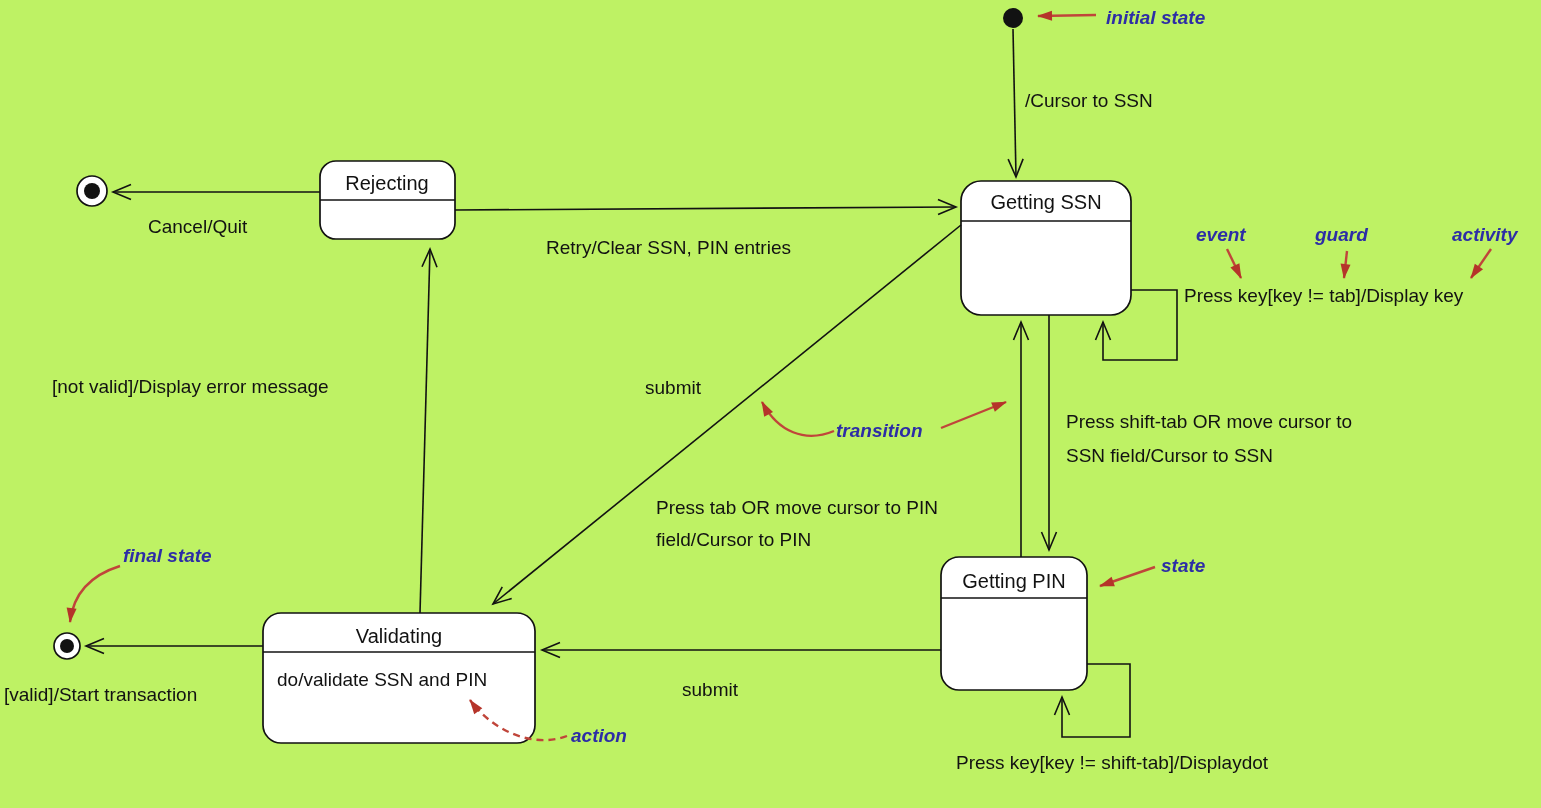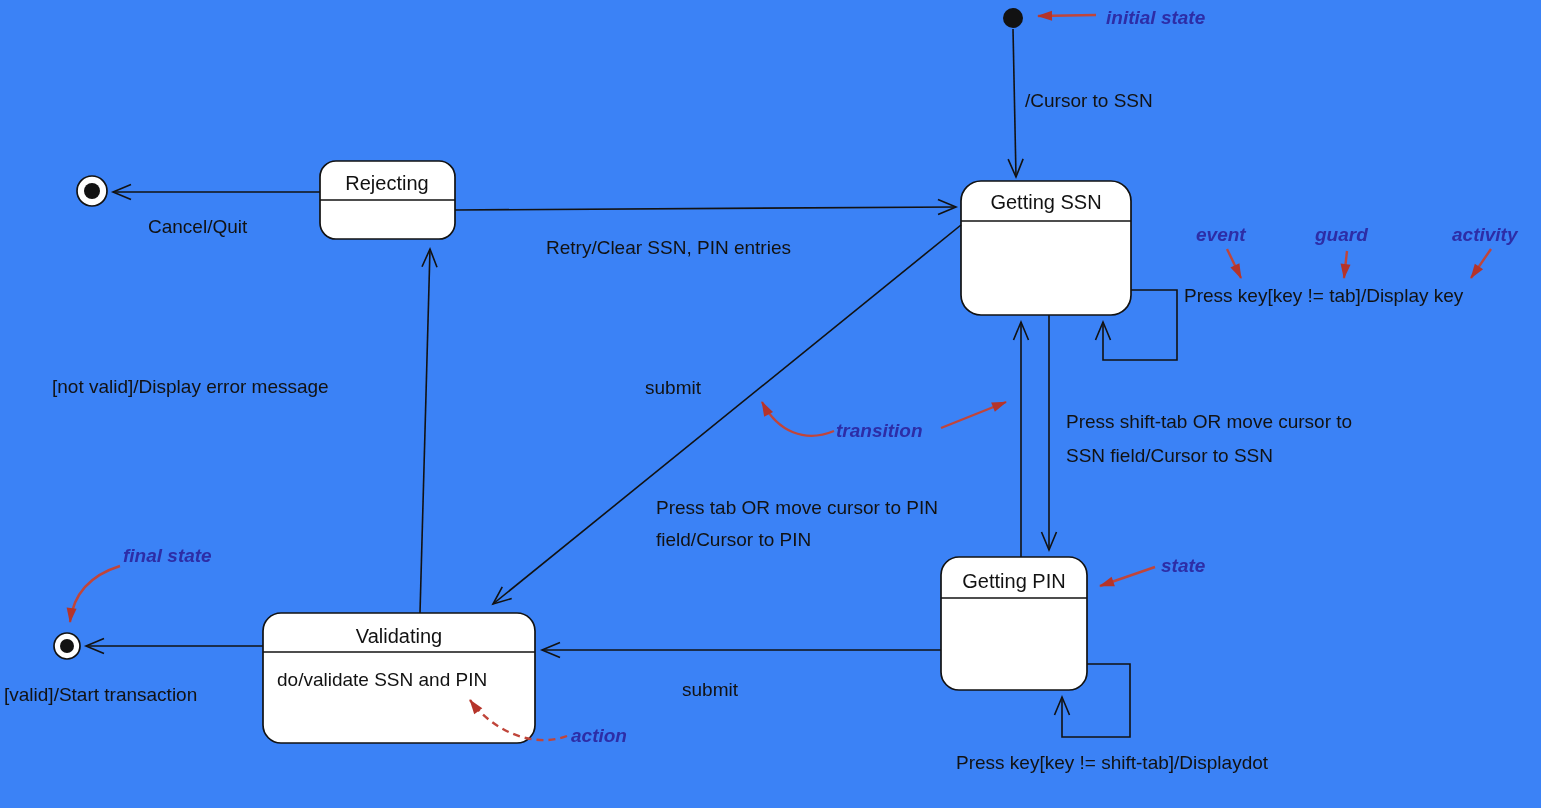--- a/index.html
+++ b/index.html
@@ -1,16 +1,16 @@
 <!DOCTYPE html>
 <html><head>
 <meta charset="utf-8">
 <style>
   html,body{margin:0;padding:0;background:#ffffff;}
-  .canvas{position:relative;width:1541px;height:808px;background:#3b82f6;overflow:hidden;}
+  .canvas{position:relative;width:1541px;height:808px;background:#bef264;overflow:hidden;}
   svg{display:block;}
   text{font-family:"Liberation Sans","DejaVu Sans",sans-serif;fill:#121212;}
   .label{font-size:19px;}
   .state-title{font-size:20px;}
   .annotation{font-size:19px;font-weight:bold;font-style:italic;fill:#2d2da6;}
   .black-line{stroke:#121212;stroke-width:1.6;fill:none;}
   .state-box{stroke:#121212;stroke-width:1.7;fill:#ffffff;}
   .red-line{stroke:#c0453a;stroke-width:2.4;fill:none;}
   .red-dash{stroke-dasharray:7 5;}
 </style>

